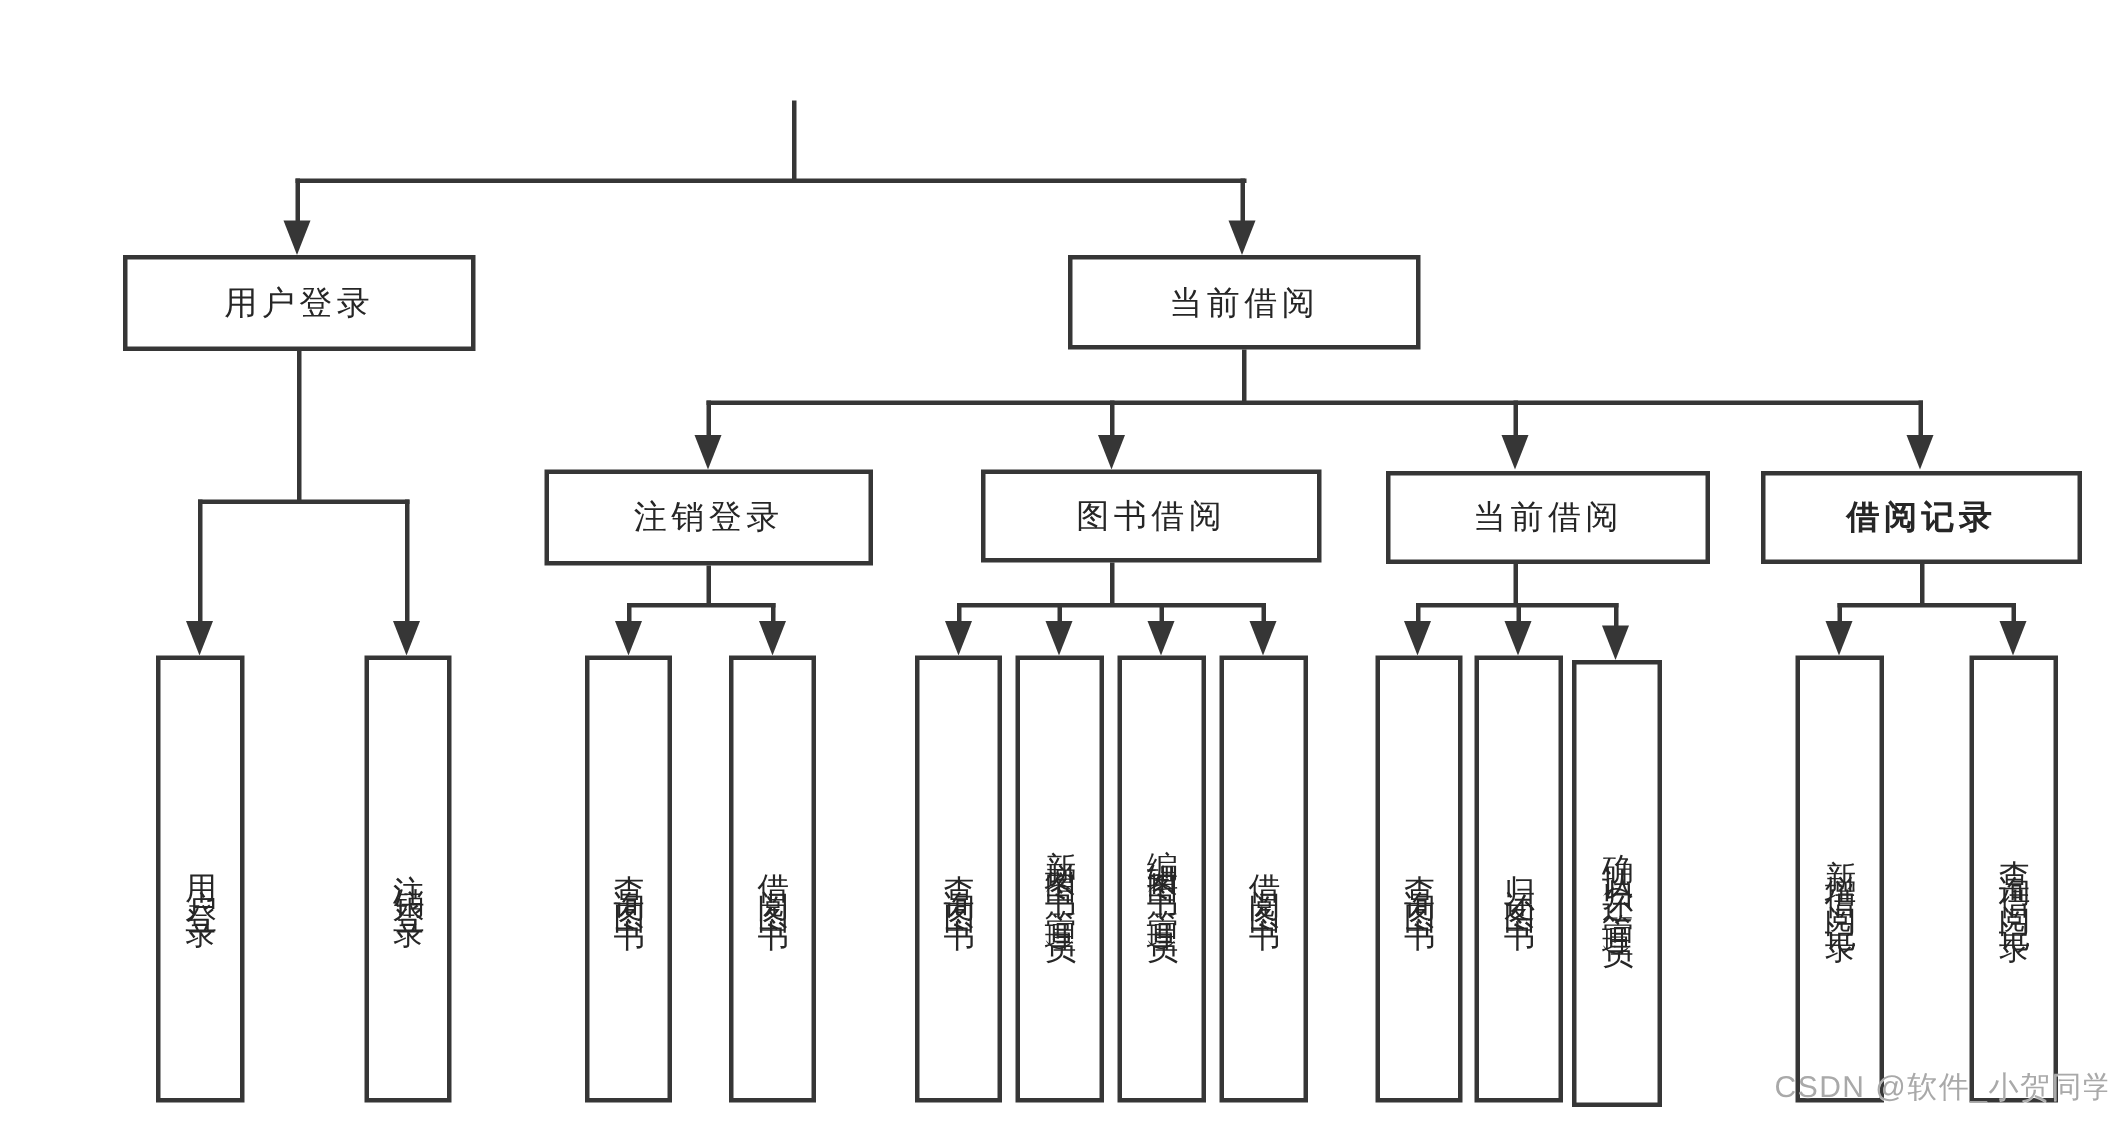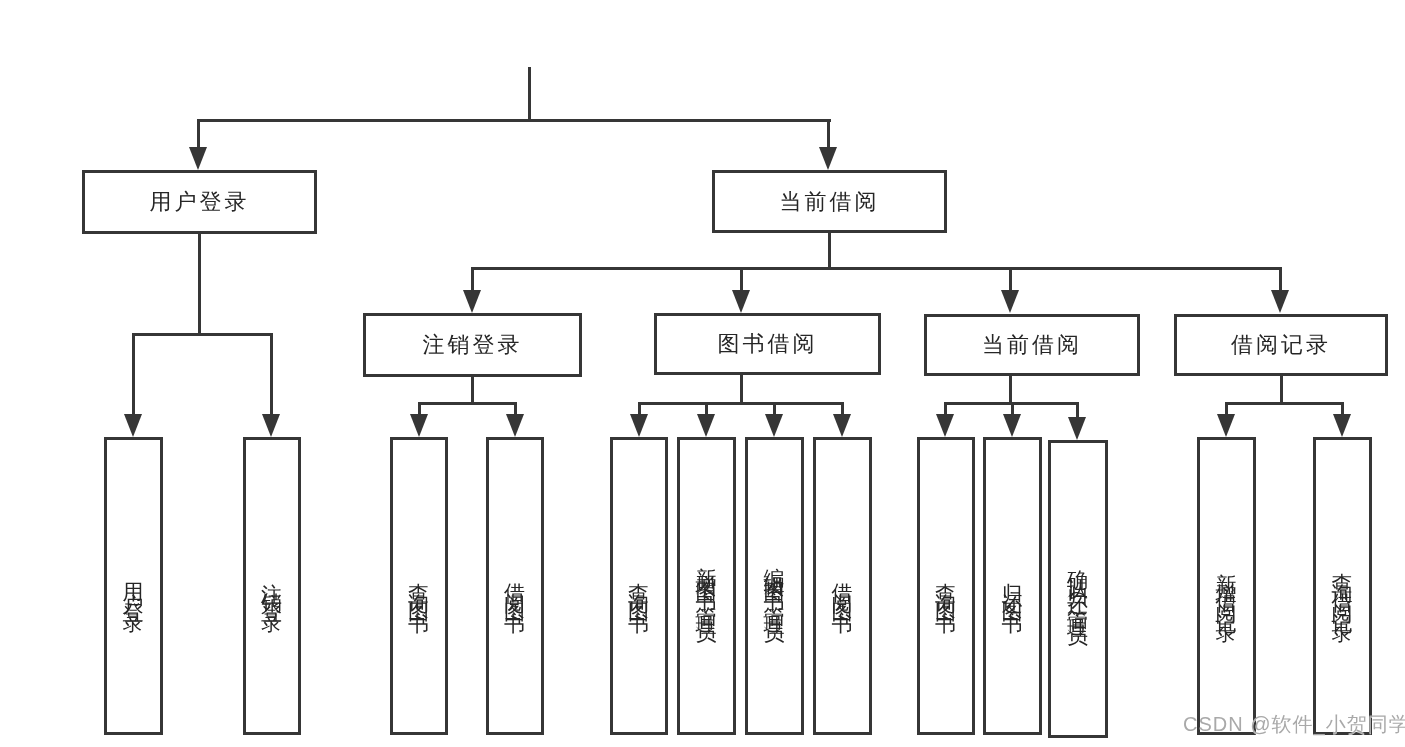--- a/index.html
+++ b/index.html
@@ -108,21 +108,21 @@
 
   <div class="box" style="left:363px;top:313px;width:219px;height:64px;">
     <span class="hlabel">注销登录</span>
   </div>
   <div class="box" style="left:654px;top:313px;width:227px;height:62px;">
     <span class="hlabel">图书借阅</span>
   </div>
   <div class="box" style="left:924px;top:314px;width:216px;height:62px;">
     <span class="hlabel">当前借阅</span>
   </div>
-  <div class="box" style="left:1174px;top:314px;width:214px;height:62px;">
+  <div class="box" style="left:1174px;top:314px;width:214px;height:62px;font-weight:bold;">
     <span class="hlabel">借阅记录</span>
   </div>
 
   <div class="vline" style="left:471px;top:377px;width:3px;height:27px;"></div>
   <div class="hline" style="left:418px;top:402px;width:99px;height:3px;"></div>
   <div class="vline" style="left:418px;top:402px;width:3px;height:13px;"></div>
   <div class="arr" style="left:410px;top:414px;"></div>
   <div class="vline" style="left:514px;top:402px;width:3px;height:13px;"></div>
   <div class="arr" style="left:506px;top:414px;"></div>
 

